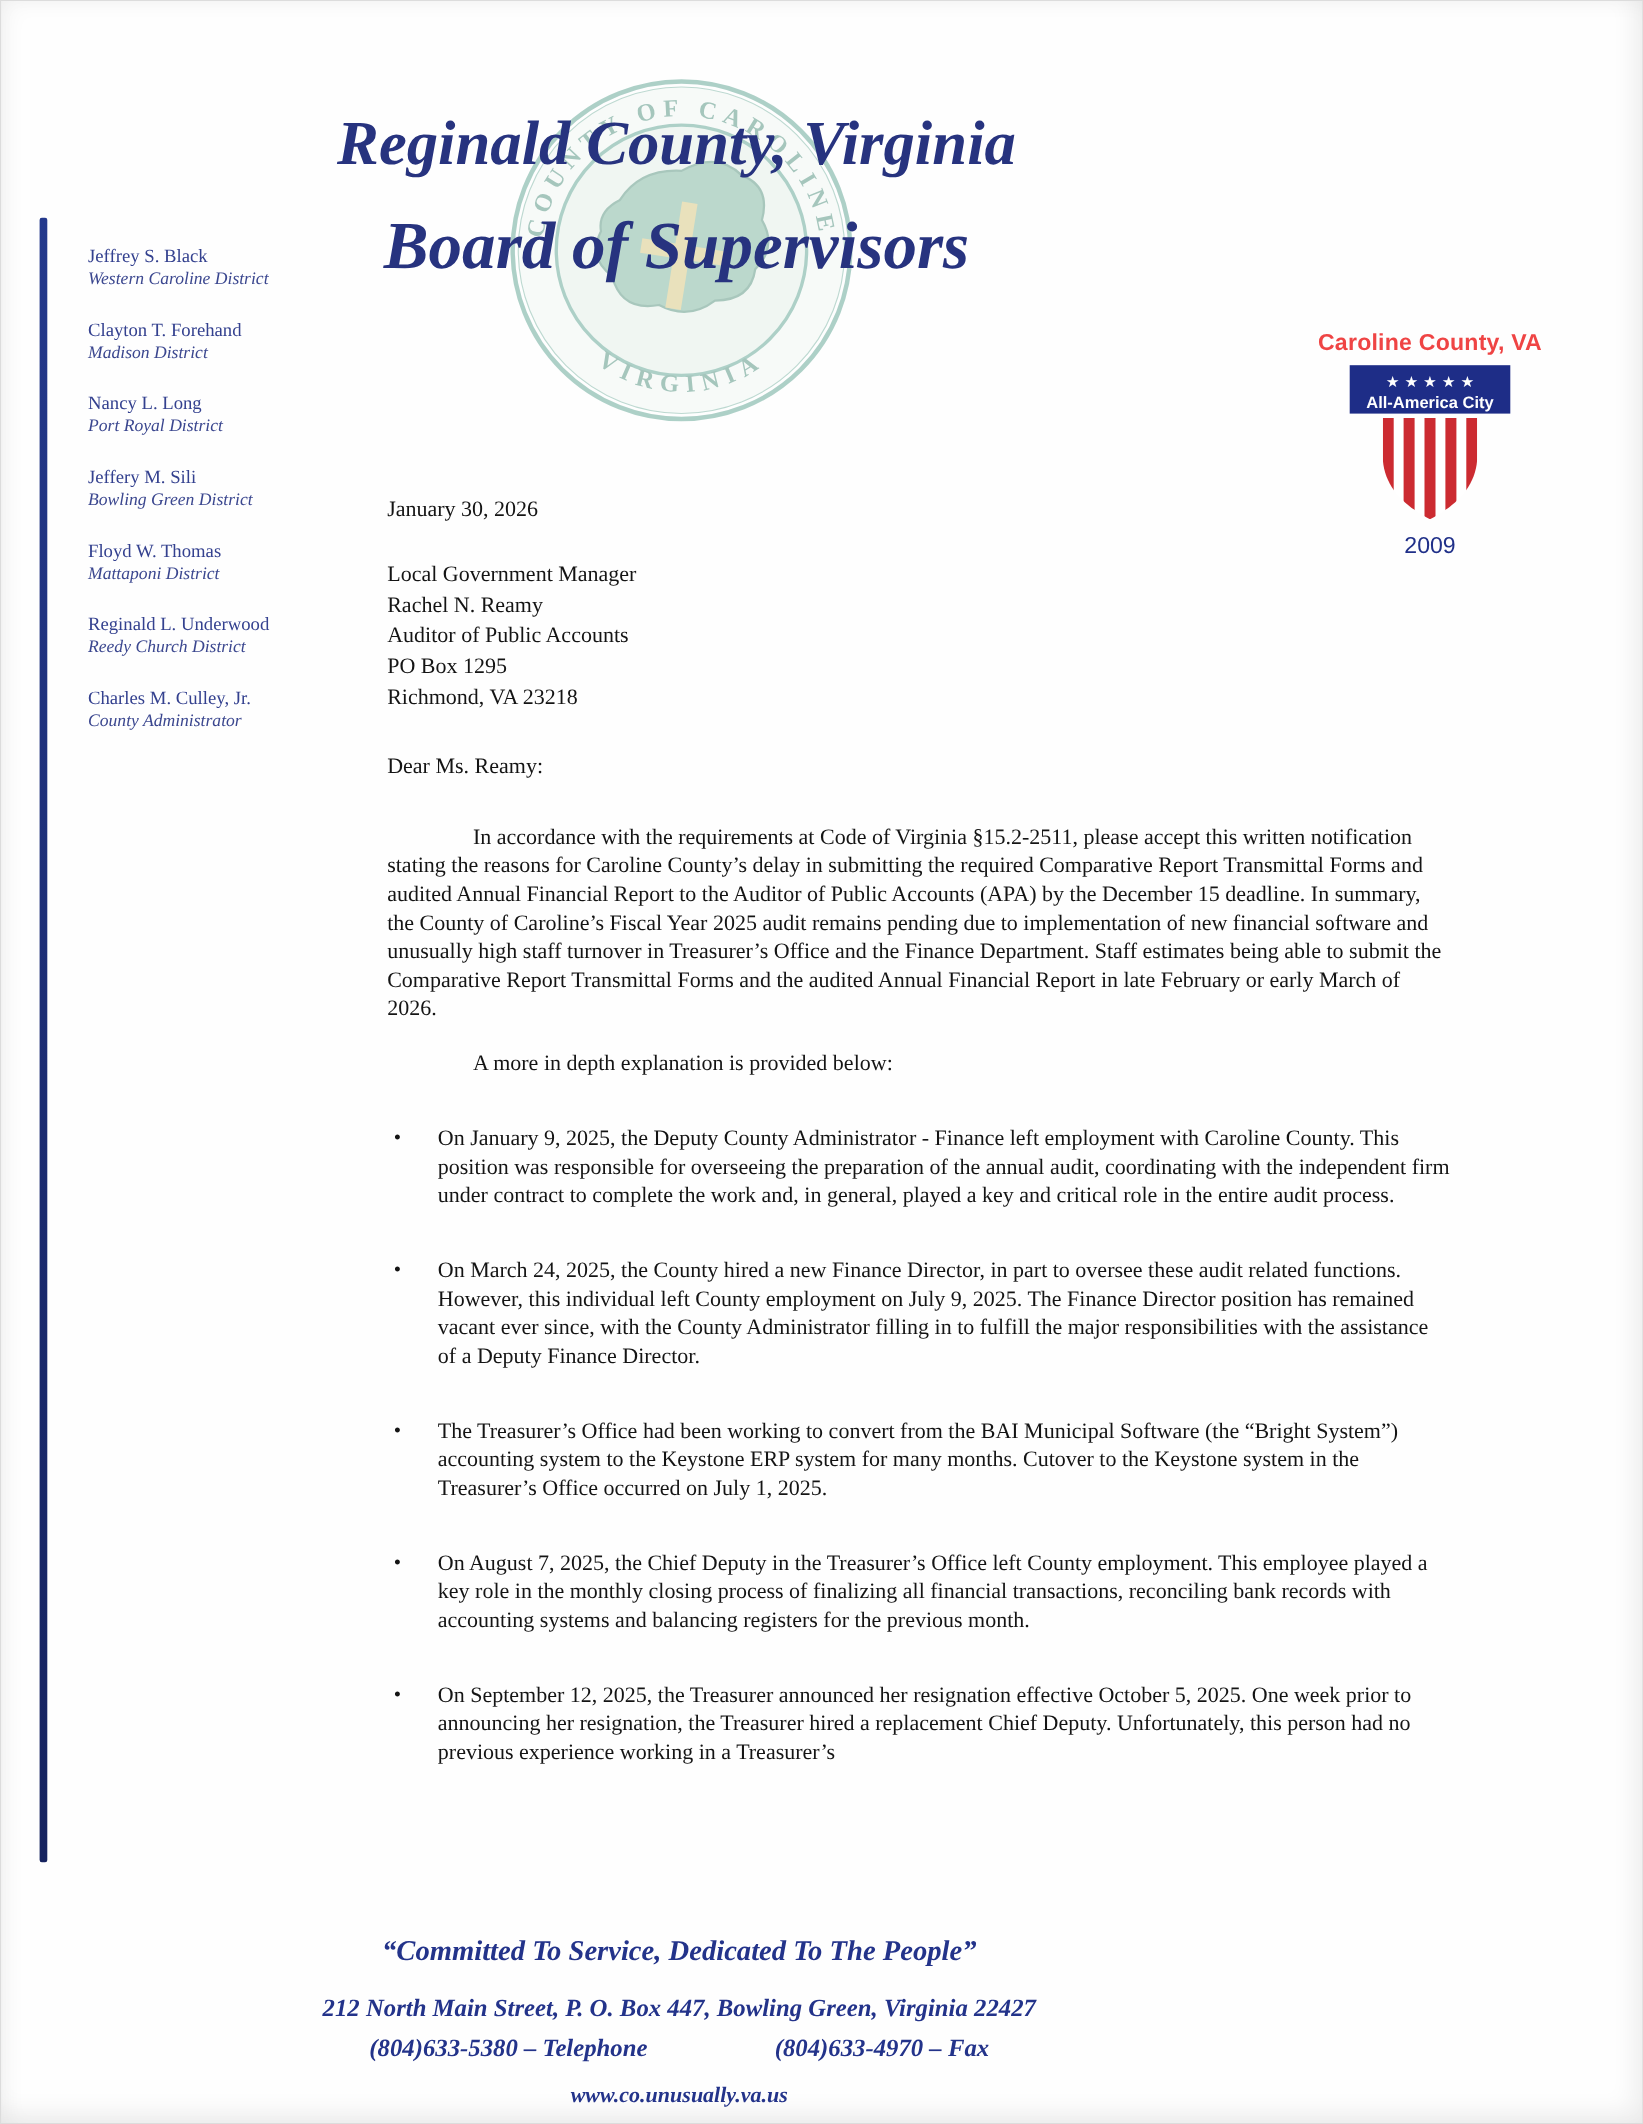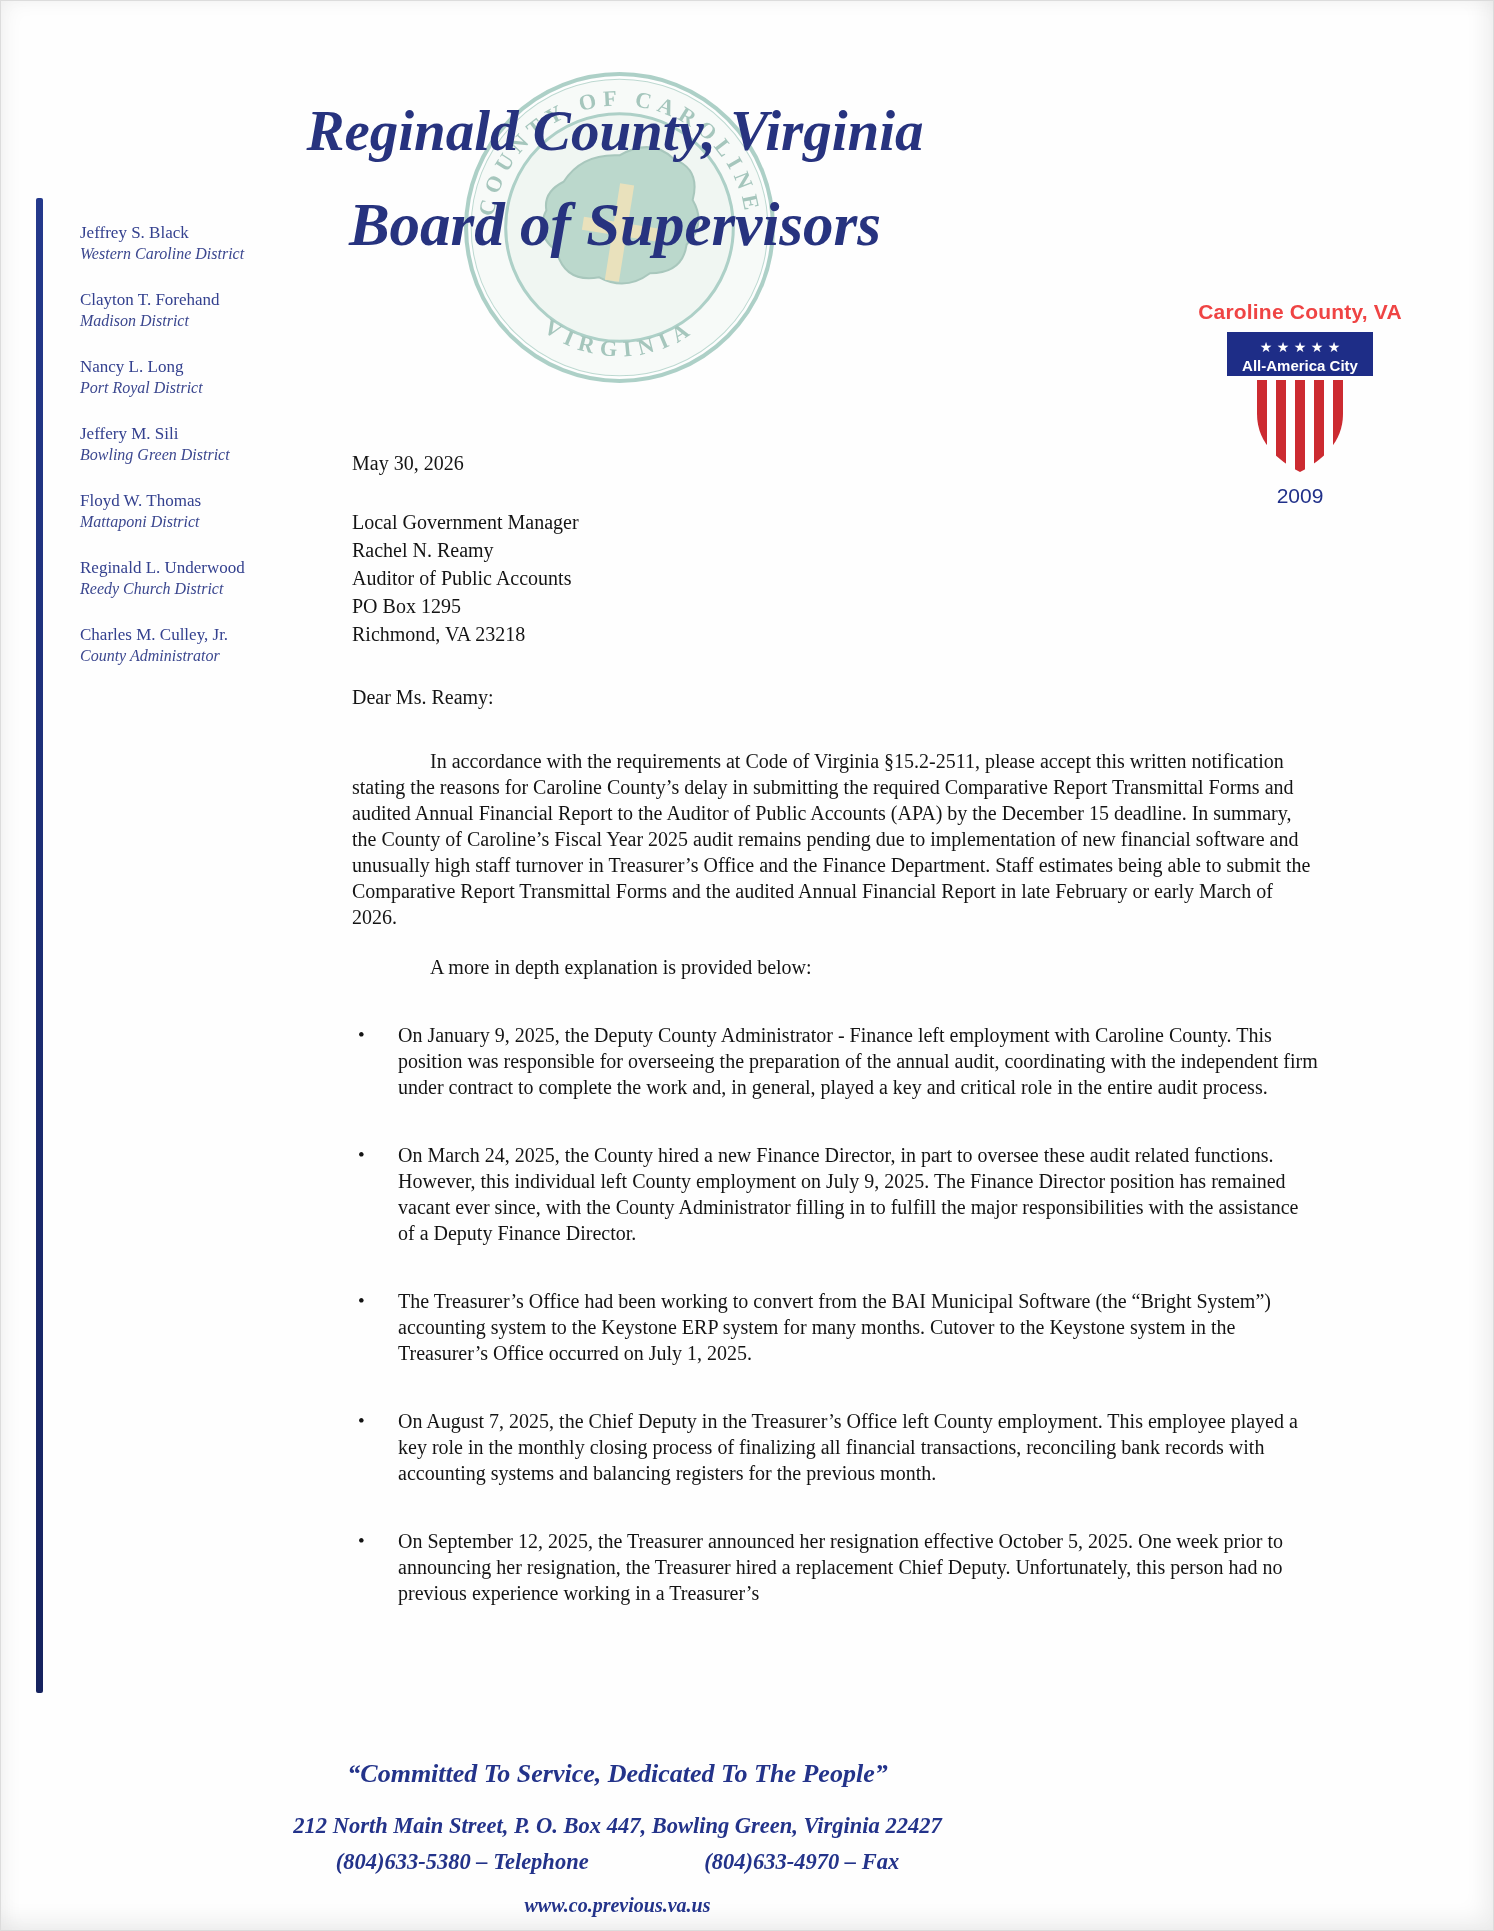--- a/index.html
+++ b/index.html
@@ -159,21 +159,21 @@
         <rect x="19" y="0" width="10" height="92" fill="#cc2b31"></rect>
         <rect x="38" y="0" width="10" height="92" fill="#cc2b31"></rect>
         <rect x="57" y="0" width="10" height="92" fill="#cc2b31"></rect>
         <rect x="76" y="0" width="10" height="92" fill="#cc2b31"></rect>
       </g>
     </svg>
     <div class="aac-year">2009</div>
   </div>
 
   <main class="letter">
-    <p class="date">May 30, 2026</p>
+    <p class="date">January 30, 2026</p>
 
     <div class="recipient">
       <div>Local Government Manager</div>
       <div>Rachel N. Reamy</div>
       <div>Auditor of Public Accounts</div>
       <div>PO Box 1295</div>
       <div>Richmond, VA 23218</div>
     </div>
 
     <p class="salutation">Dear Ms. Reamy:</p>
@@ -206,16 +206,16 @@
     </ul>
   </main>
 
   <footer class="footer">
     <div class="motto">“Committed To Service, Dedicated To The People”</div>
     <div class="address">212 North Main Street, P. O. Box 447, Bowling Green, Virginia  22427</div>
     <div class="phones">
       <span class="tel">(804)633-5380 – Telephone</span>
       <span class="fax">(804)633-4970 – Fax</span>
     </div>
-    <div class="website">www.co.previous.va.us</div>
+    <div class="website">www.co.unusually.va.us</div>
   </footer>
 
 </div>
 
 </body></html>

